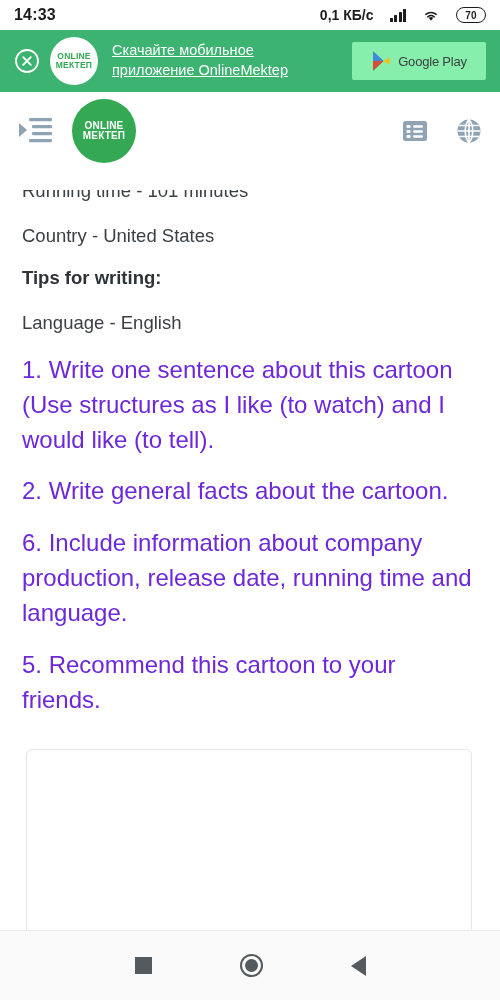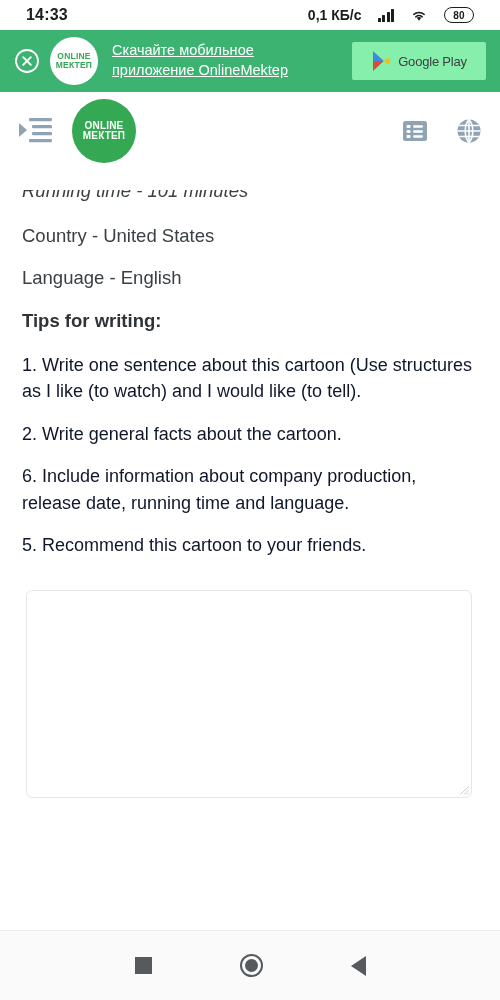--- a/index.html
+++ b/index.html
@@ -8,21 +8,21 @@
     background: #ffffff;
     font-family: "Liberation Sans", sans-serif;
     overflow: hidden;
   }
   .phone { position: relative; width: 500px; height: 1000px; background:#fff; }
 
   
   .status-bar {
     height: 30px; width: 100%;
     display: flex; align-items: center; justify-content: space-between;
-    padding: 0 26px; background: #ffffff; color: #1c1c1c;
+    padding: 0 14px; background: #ffffff; color: #1c1c1c;
   }
   .status-time { font-size: 16px; font-weight: bold; letter-spacing: .2px; }
   .status-right { display: flex; align-items: center; gap: 16px; margin-left: 28px; }
   .net-speed { font-size: 14px; font-weight: bold; }
   .signal { display: flex; align-items: flex-end; gap: 1.5px; height: 13px; }
   .signal i { display:block; width: 3px; background:#1c1c1c; border-radius: .5px; }
   .signal i:nth-child(1){ height: 4px; }
   .signal i:nth-child(2){ height: 7px; }
   .signal i:nth-child(3){ height: 10px; }
   .signal i:nth-child(4){ height: 13px; }
@@ -71,23 +71,23 @@
   
   .content {
     position: absolute; top: 190px; left: 0; right: 0; bottom: 70px;
     overflow: hidden; background: #fff;
   }
   .content-inner { padding: 0 22px; }
   .doc-line {
     font-size: 18.5px; color: #3b4044; line-height: 1.55;
     margin-bottom: 14px; font-family: "Liberation Sans", sans-serif;
   }
-  .doc-line.clipped { margin-top: -13px; margin-bottom: 16px; font-style: italic; }
+  .doc-line.clipped { margin-top: -13px; margin-bottom: 16px; }
   .doc-line.bold { font-weight: bold; color: #2f3337; margin-bottom: 16px; }
-  .tip-line { font-size: 18px; color: #0f172a; line-height: 1.47; margin-bottom: 16px; }
+  .tip-line { font-size: 24px; color: #6d28d9; line-height: 1.47; margin-bottom: 16px; }
 
   .answer-box {
     margin: 16px 4px 0 4px; height: 208px; width: 446px;
     border: 1px solid #e4e6e8; border-radius: 6px; background:#fff;
     resize: none; outline: none; padding: 10px 12px;
     font-family: "Liberation Sans", sans-serif; font-size: 16px; color:#3b4044;
     position: relative;
   }
   .answer-wrap { position: relative; }
   .resize-grip {
@@ -125,21 +125,21 @@
           <i></i>
           <i></i>
           <i></i>
           <i></i>
         </div>
       <svg class="wifi" viewBox="0 0 24 20">
         <path d="M12 18.2l-3.2-4.1a5.1 5.1 0 0 1 6.4 0z" fill="#1c1c1c"></path>
         <path d="M4.6 9.1a11.6 11.6 0 0 1 14.8 0" stroke="#1c1c1c" stroke-width="2.2" fill="none" stroke-linecap="round"></path>
         <path d="M7.4 12.6a7.4 7.4 0 0 1 9.2 0" stroke="#1c1c1c" stroke-width="2.2" fill="none" stroke-linecap="round"></path>
       </svg>
-      <div class="battery">80</div>
+      <div class="battery">70</div>
     </div>
   </div>
 
   <div class="promo">
     <svg class="promo-close" viewBox="0 0 26 26">
       <circle cx="13" cy="13" r="11" fill="none" stroke="#ffffff" stroke-width="1.8"></circle>
       <path d="M9.2 9.2l7.6 7.6M16.8 9.2l-7.6 7.6" stroke="#ffffff" stroke-width="1.9" stroke-linecap="round"></path>
     </svg>
     <div class="promo-logo">
       <span>ONLINE</span>
@@ -195,22 +195,22 @@
           <line x1="13" y1="1.5" x2="13" y2="24.5" stroke="#ffffff" stroke-width="1.6"></line>
         </svg>
       </div>
     </div>
   </div>
 
   <div class="content">
     <div class="content-inner">
       <div class="doc-line clipped">Running time - 101 minutes</div>
       <div class="doc-line">Country - United States</div>
+      <div class="doc-line bold">Tips for writing:</div>
       <div class="doc-line">Language - English</div>
-      <div class="doc-line bold">Tips for writing:</div>
       <div class="tip-line">1. Write one sentence about this cartoon (Use structures as I like (to watch) and I would like (to tell).</div>
       <div class="tip-line">2. Write general facts about the cartoon.</div>
       <div class="tip-line">6. Include information about company production, release date, running time and language.</div>
       <div class="tip-line">5. Recommend this cartoon to your friends.</div>
       <div class="answer-wrap">
         <textarea class="answer-box" placeholder="" style=""></textarea>
         <svg class="resize-grip" viewBox="0 0 9 9">
           <path d="M8.5 0.5 L0.5 8.5 M8.5 4 L4 8.5 M8.5 7 L7 8.5" stroke="#c8ccd0" stroke-width="1"></path>
         </svg>
       </div>

